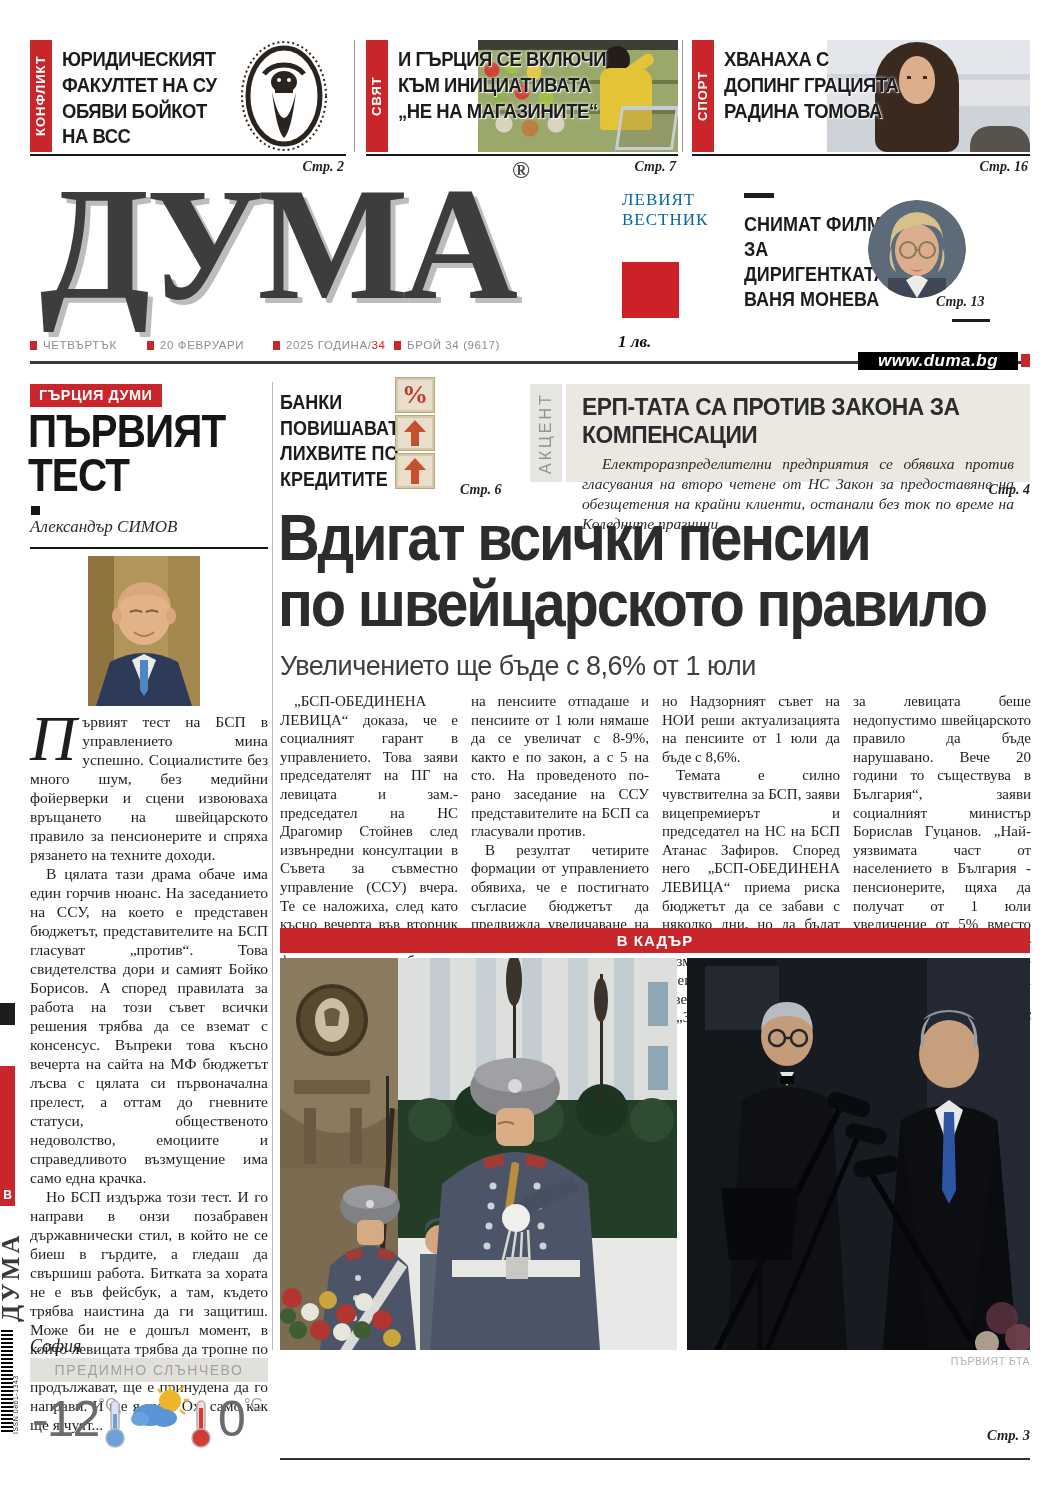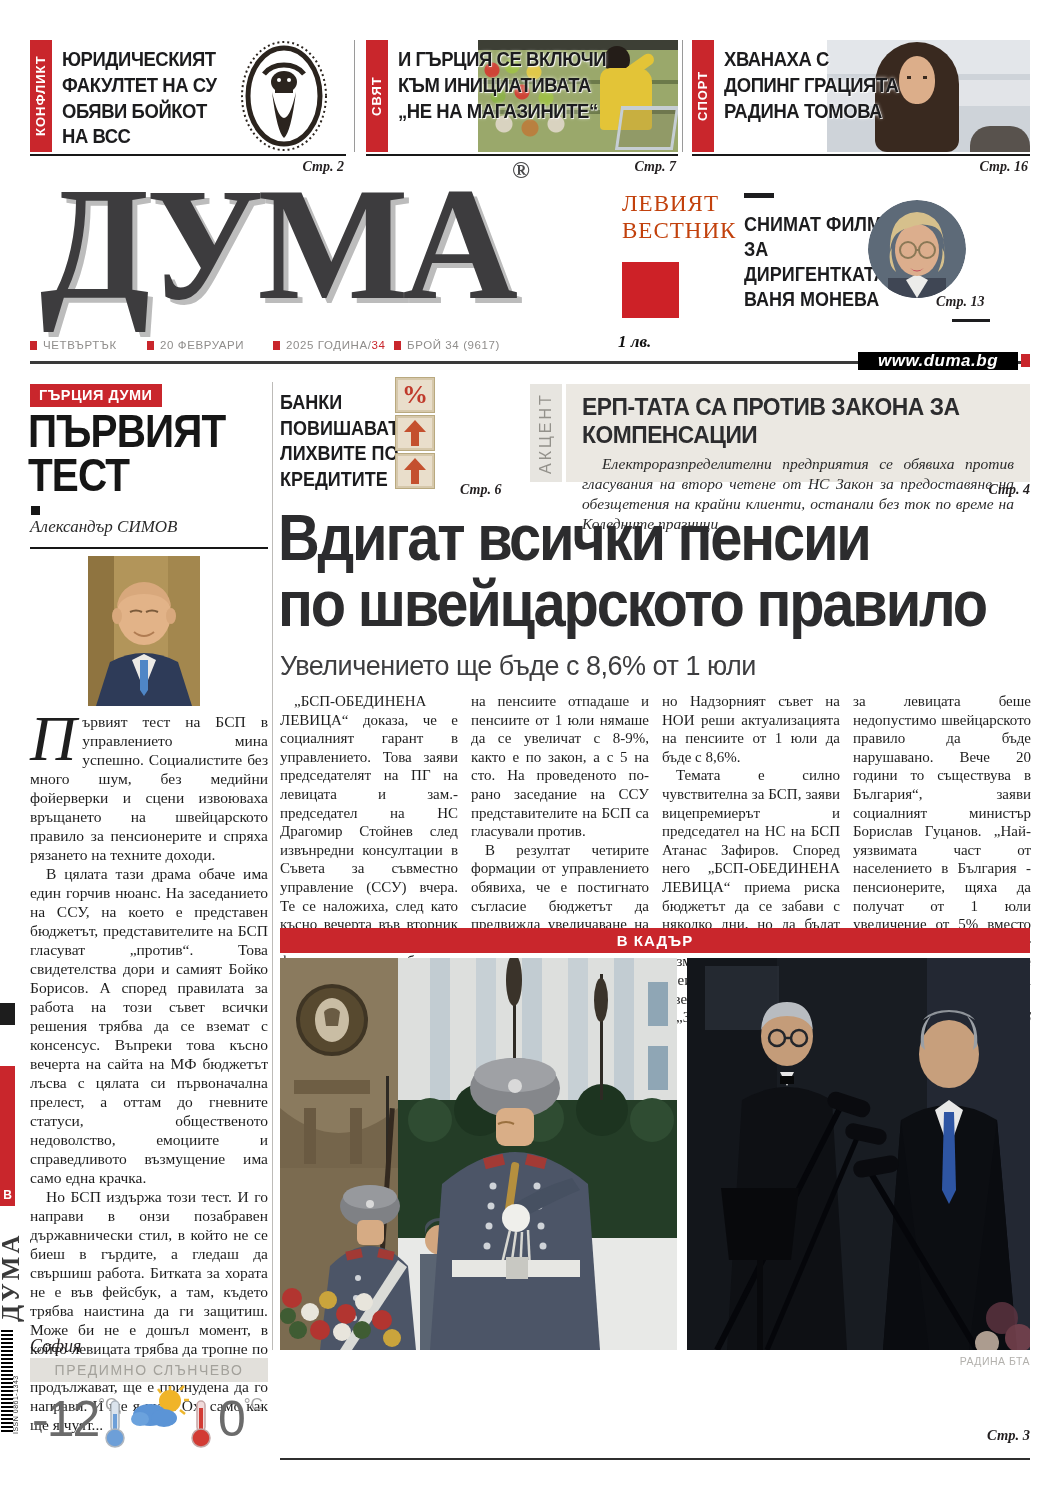--- a/index.html
+++ b/index.html
@@ -69,21 +69,21 @@
   .gym-shoulder { position:absolute; right:0; bottom:0; width:60px; height:26px; background:#58524d; border-radius:20px 20px 0 0; }
 
   
   .logo {
     position:absolute; left:40px; top:158px;
     font-family:"Liberation Serif",serif; font-weight:bold;
     font-size:160px; line-height:1; letter-spacing:-6px; color:#3d3c3e;
     text-shadow:5px 5px 0 #bcbcbc;
   }
   .logo sup { font-size:24px; letter-spacing:0; vertical-align:120px; text-shadow:none; color:#4a4a4c; }
-  .tagline { position:absolute; left:622px; top:190px; font-size:23px; line-height:1.18; color:#c2410c; letter-spacing:1px; }
+  .tagline { position:absolute; left:622px; top:190px; font-size:17px; line-height:1.18; color:#0369a1; letter-spacing:1px; }
   .mh-redsq { position:absolute; left:622px; top:262px; width:57px; height:56px; background:#cd2127; }
   .mh-dash { position:absolute; left:744px; top:193px; width:30px; height:5px; background:#1d1d1f; }
   .mh-title {
     position:absolute; left:744px; top:212px; width:165px;
     font-family:"Liberation Sans",sans-serif; font-weight:bold; font-size:20px;
     line-height:1.25; color:#1c1c1e; transform:scaleX(0.9); transform-origin:0 0;
   }
   .mh-photo { position:absolute; left:868px; top:200px; width:98px; height:98px; border-radius:50%; overflow:hidden; }
   .mh-page { position:absolute; left:936px; top:294px; font-style:italic; font-weight:bold; font-size:14px; }
   .mh-page-line { position:absolute; left:952px; top:319px; width:38px; height:3px; background:#1d1d1f; }
@@ -551,17 +551,17 @@
         <line x1="73" y1="302" x2="73" y2="392" stroke="#08090c" stroke-width="6"></line>
       </g>
       <g opacity="0.85">
         <circle cx="315" cy="360" r="16" fill="#5c3340"></circle>
           <circle cx="332" cy="380" r="14" fill="#7a4450"></circle>
         <circle cx="300" cy="385" r="12" fill="#c9b6a6"></circle>
       </g>
     </svg>
   </div>
 
-  <div class="credit">РАДИНА БТА</div>
+  <div class="credit">ПЪРВИЯТ БТА</div>
   <div class="caption-page">Стр. 3</div>
   <div class="bottom-rule"></div>
 
 </div>
 
 </body></html>

